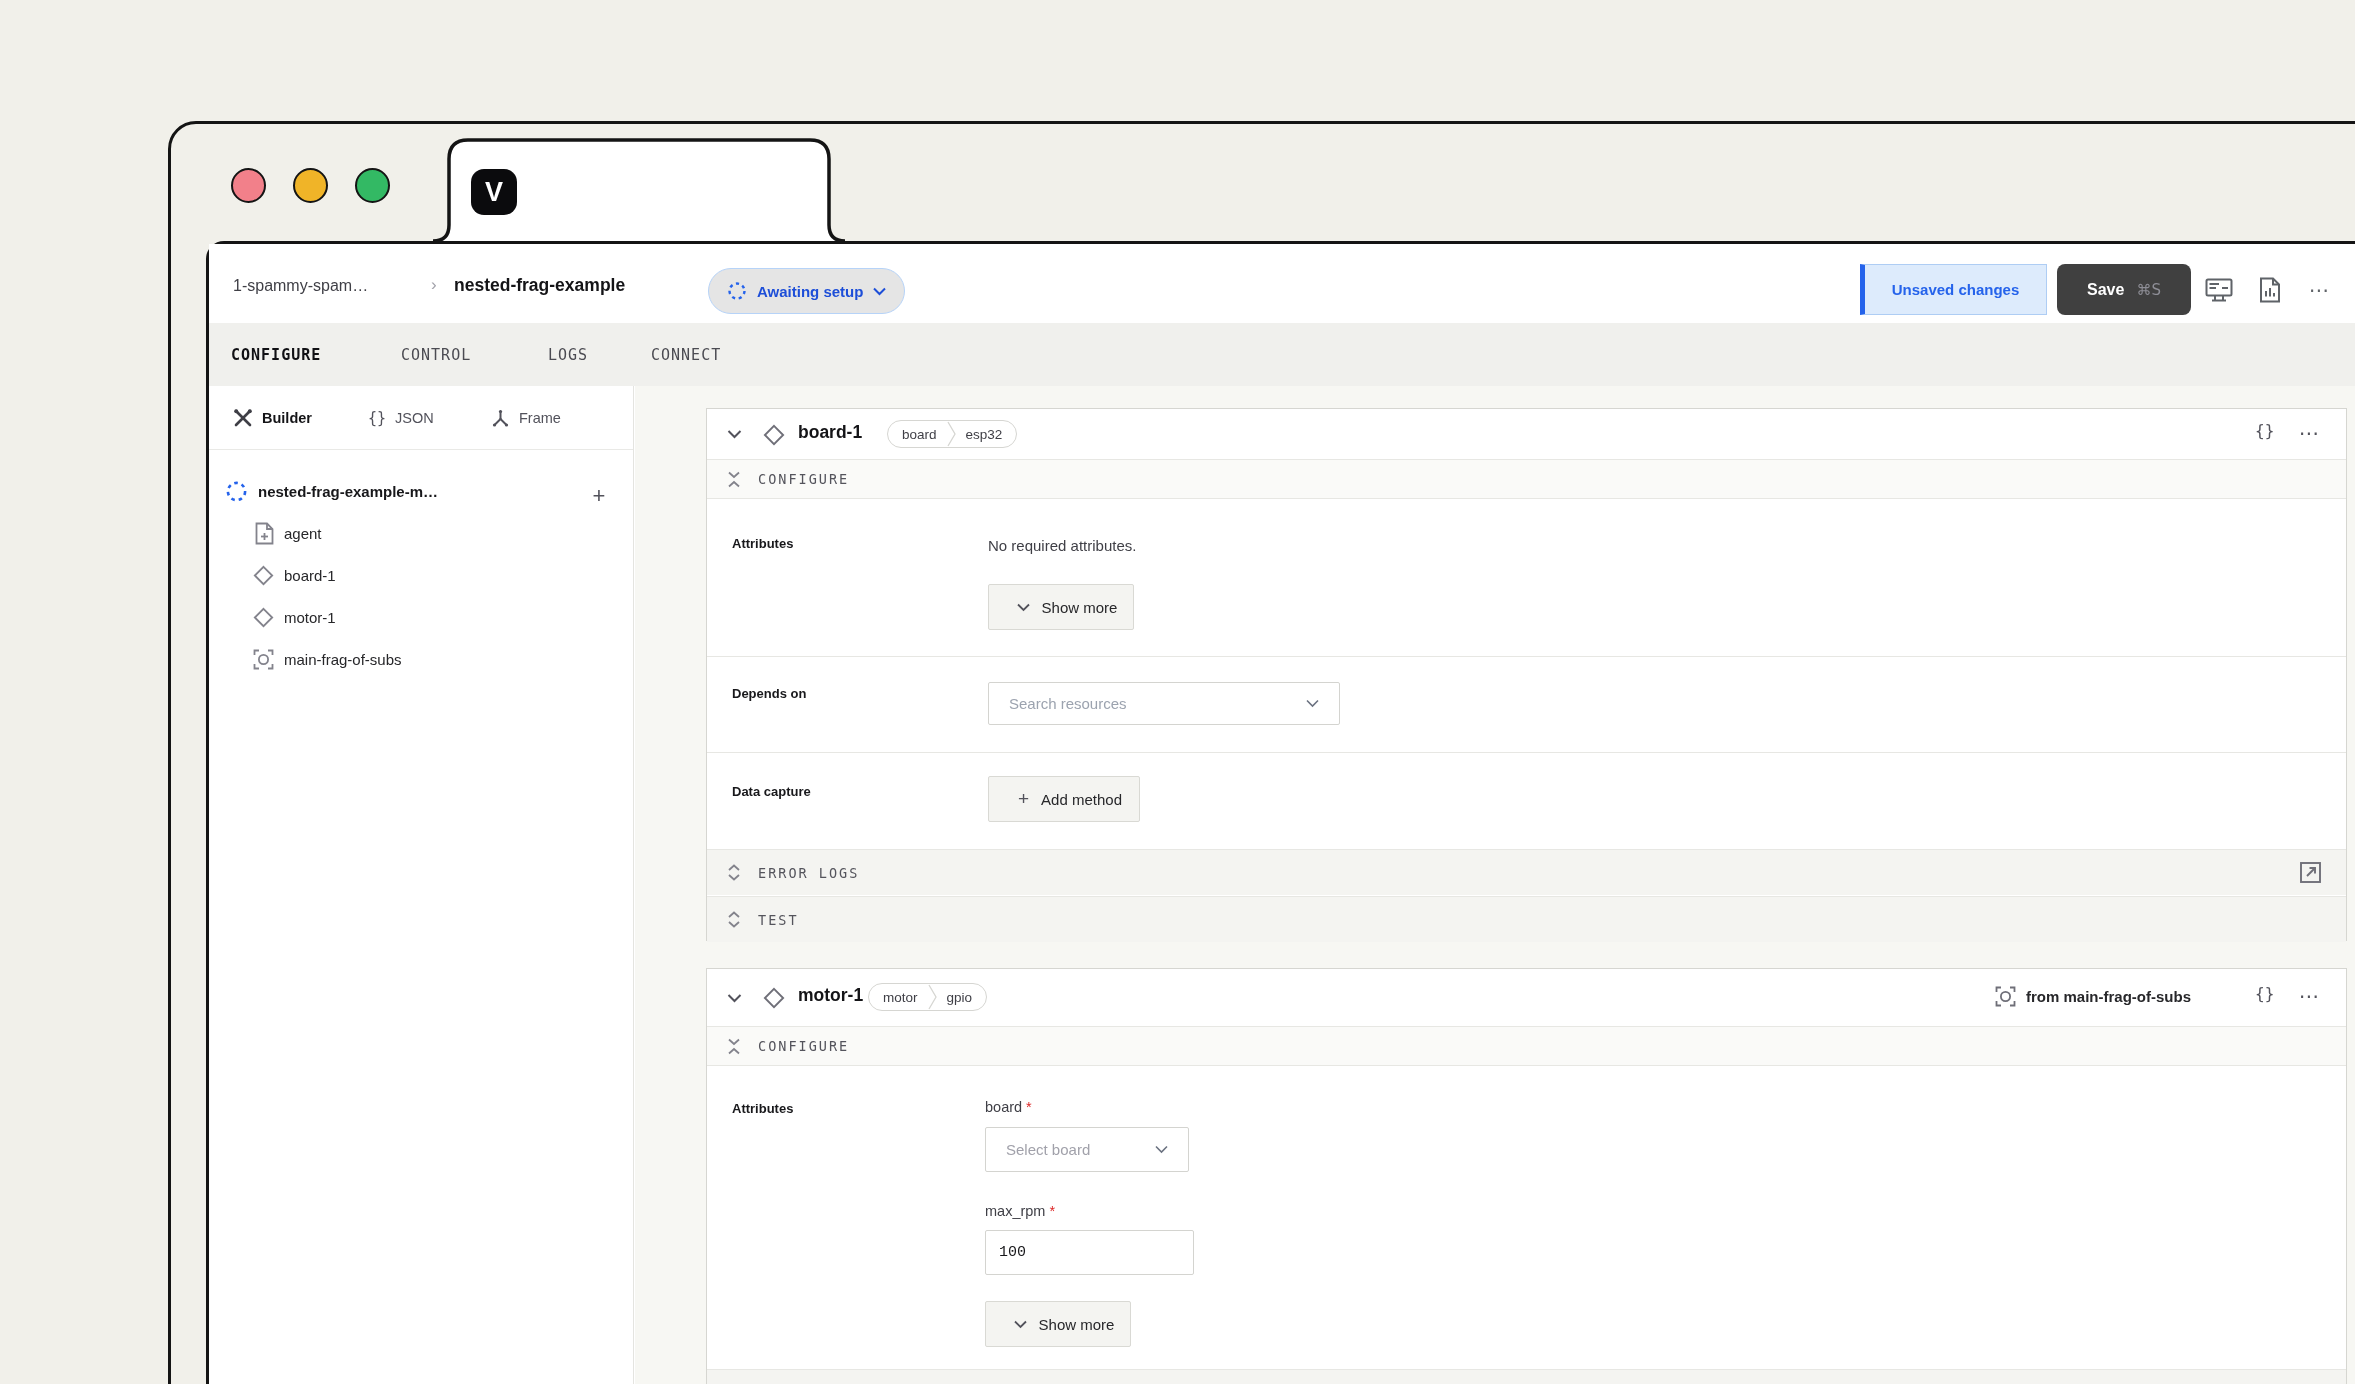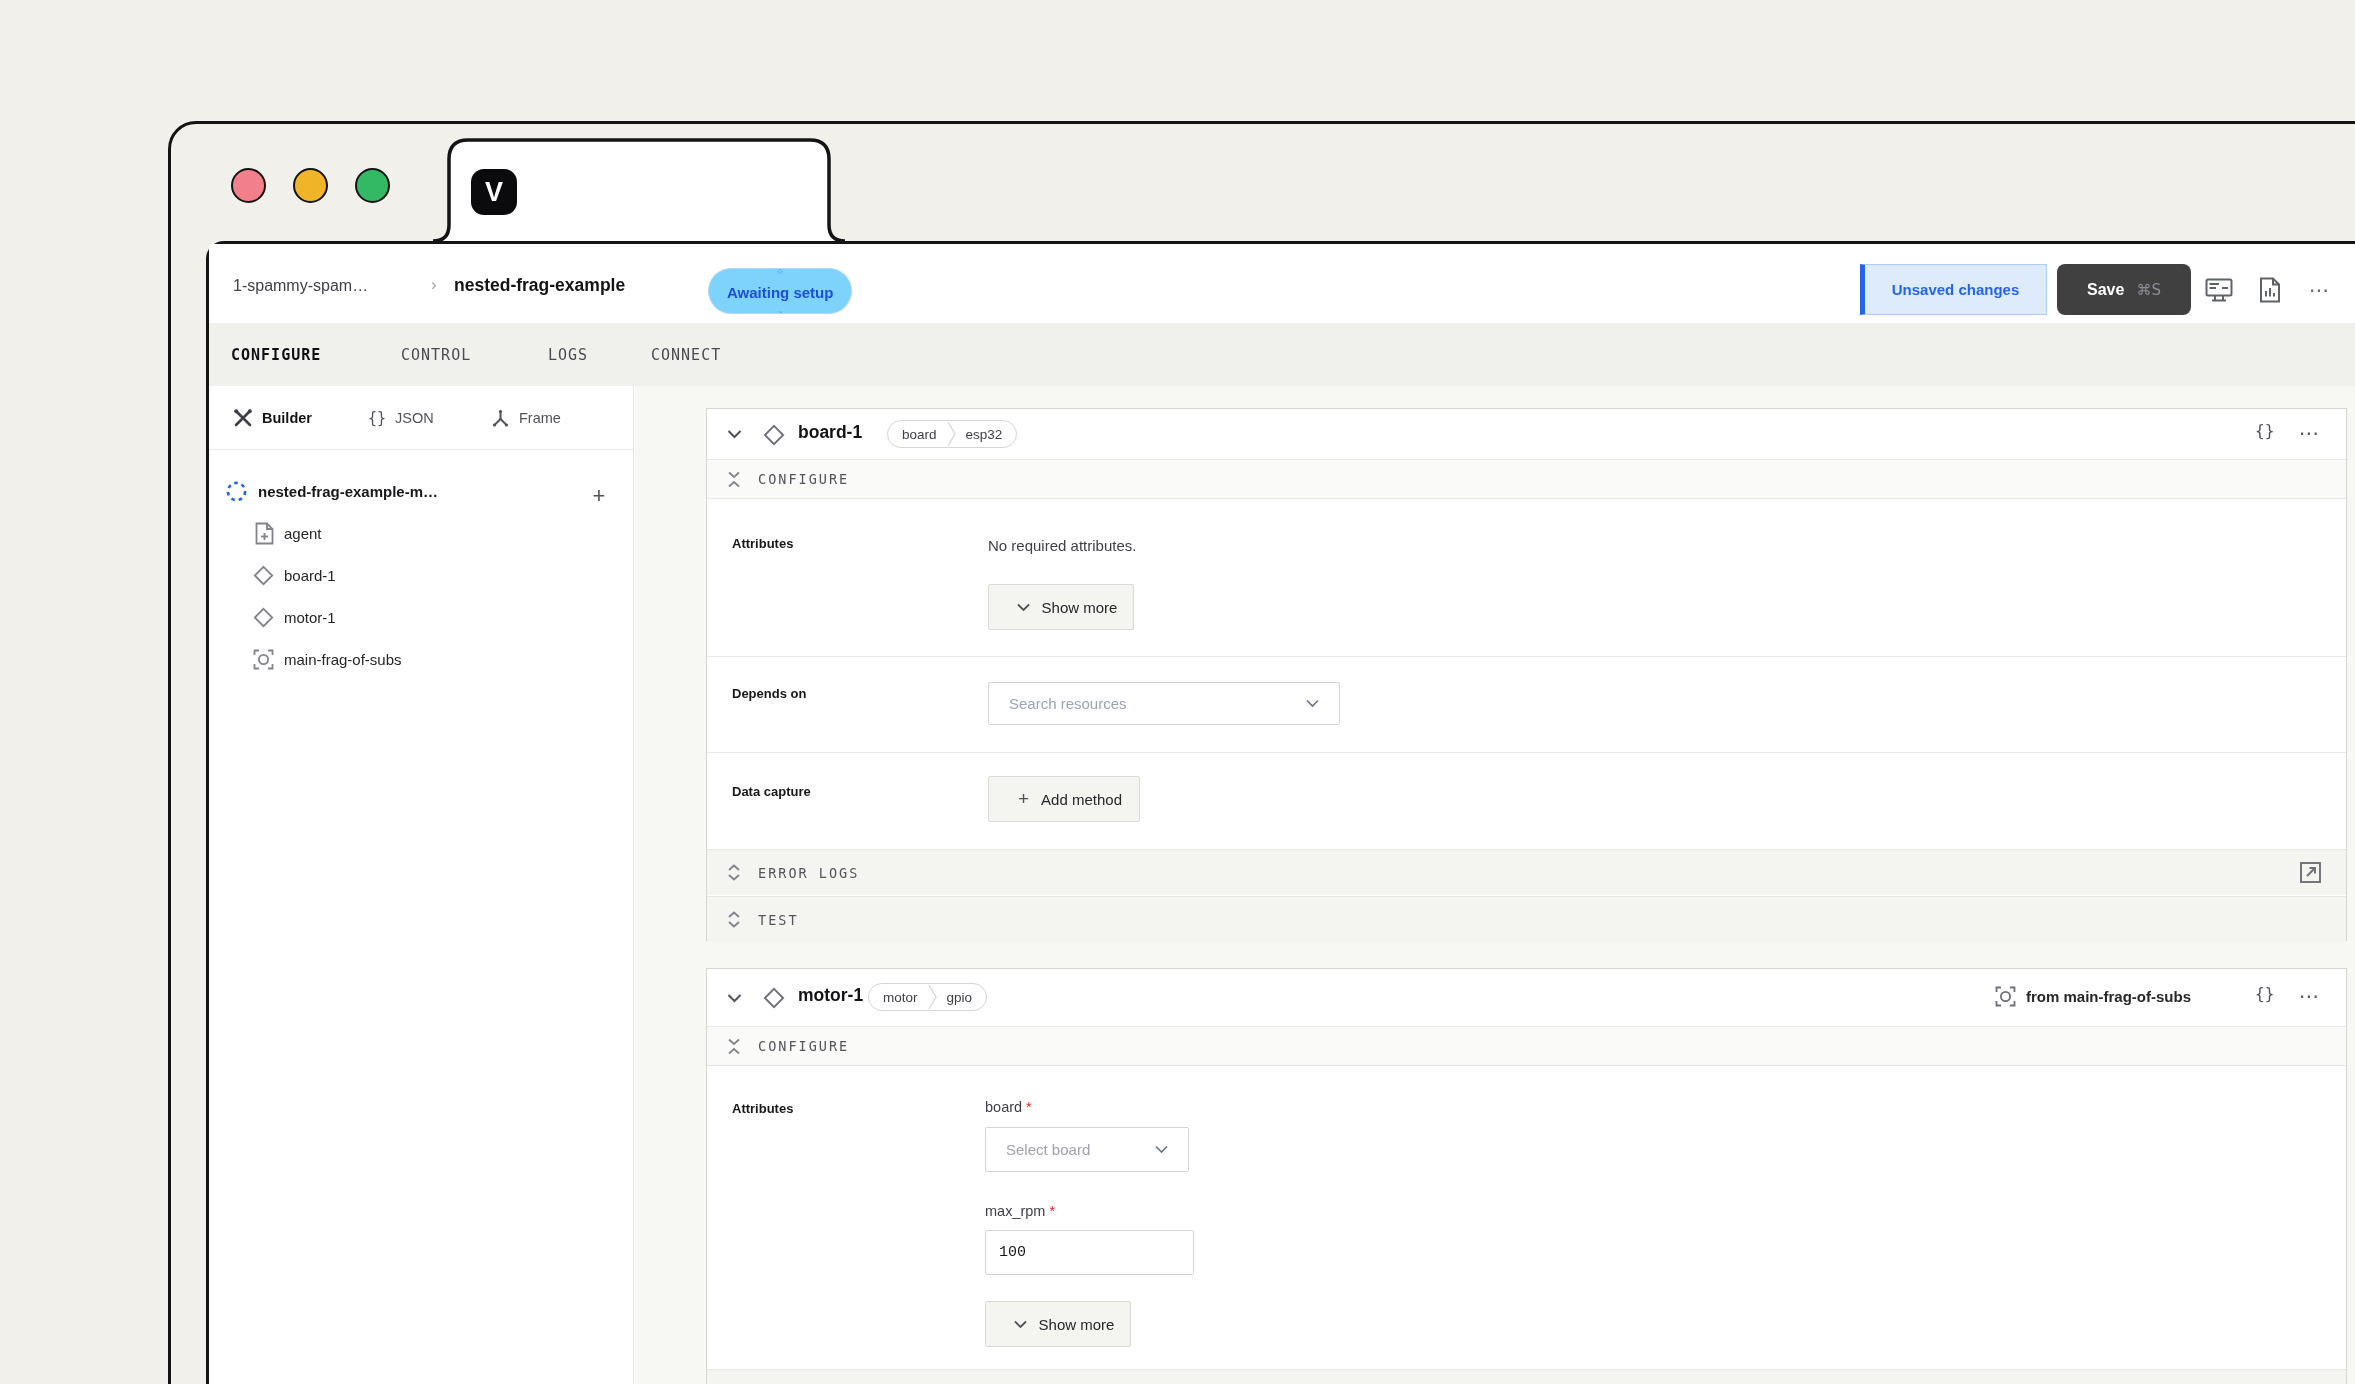--- a/index.html
+++ b/index.html
@@ -18,21 +18,21 @@
            font-weight:bold; font-size:27px; }
   .panel { position:absolute; left:35px; top:117px; width:2330px; height:1340px; background:#fff;
            border:3px solid #141414; border-right:none; border-bottom:none; border-radius:18px 0 0 0; }
 
   
   .topbar { position:absolute; left:0; top:0; width:2146px; height:79px; background:#fff; }
   .crumb-parent { position:absolute; left:24px; top:33px; font-size:16px; color:#3f3f46; }
   .crumb-sep { position:absolute; left:222px; top:31px; font-size:17px; color:#a1a1aa; }
   .crumb-current { position:absolute; left:245px; top:31px; font-size:17.5px; font-weight:bold; color:#141417; }
   .status-badge { position:absolute; left:499px; top:24px; height:46px; padding:0 18px; display:flex; align-items:center; gap:10px;
-                  background:#7dd3fc; border:1px solid #b6d3f8; border-radius:23px; color:#1d4ed8; font-weight:bold; font-size:15px;flex-direction:column; }
+                  background:#e5e5e5; border:1px solid #b6d3f8; border-radius:23px; color:#1d4ed8; font-weight:bold; font-size:15px; }
   .unsaved { position:absolute; left:1651px; top:20px; width:187px; height:51px; background:#ddebfc;
              border:1px solid #aecdf4; border-left:5px solid #2563eb; color:#2563eb; font-weight:bold;
              font-size:15px; display:flex; align-items:center; justify-content:center; }
   .savebtn { position:absolute; left:1848px; top:20px; width:134px; height:51px; background:#404040; border:none;
              border-radius:8px; display:flex; align-items:center; justify-content:center; gap:12px; cursor:pointer; }
   .savebtn .s1 { color:#fff; font-weight:bold; font-size:16px; }
   .savebtn .s2 { color:#8e8e96; font-size:15px; font-family:"DejaVu Sans", sans-serif; }
   .topicon { position:absolute; top:24px; color:#5f6368; display:flex; align-items:center; height:44px; }
   .dots { font-size:20px; color:#5f6368; letter-spacing:2px; font-family:"DejaVu Sans", sans-serif; }
 

